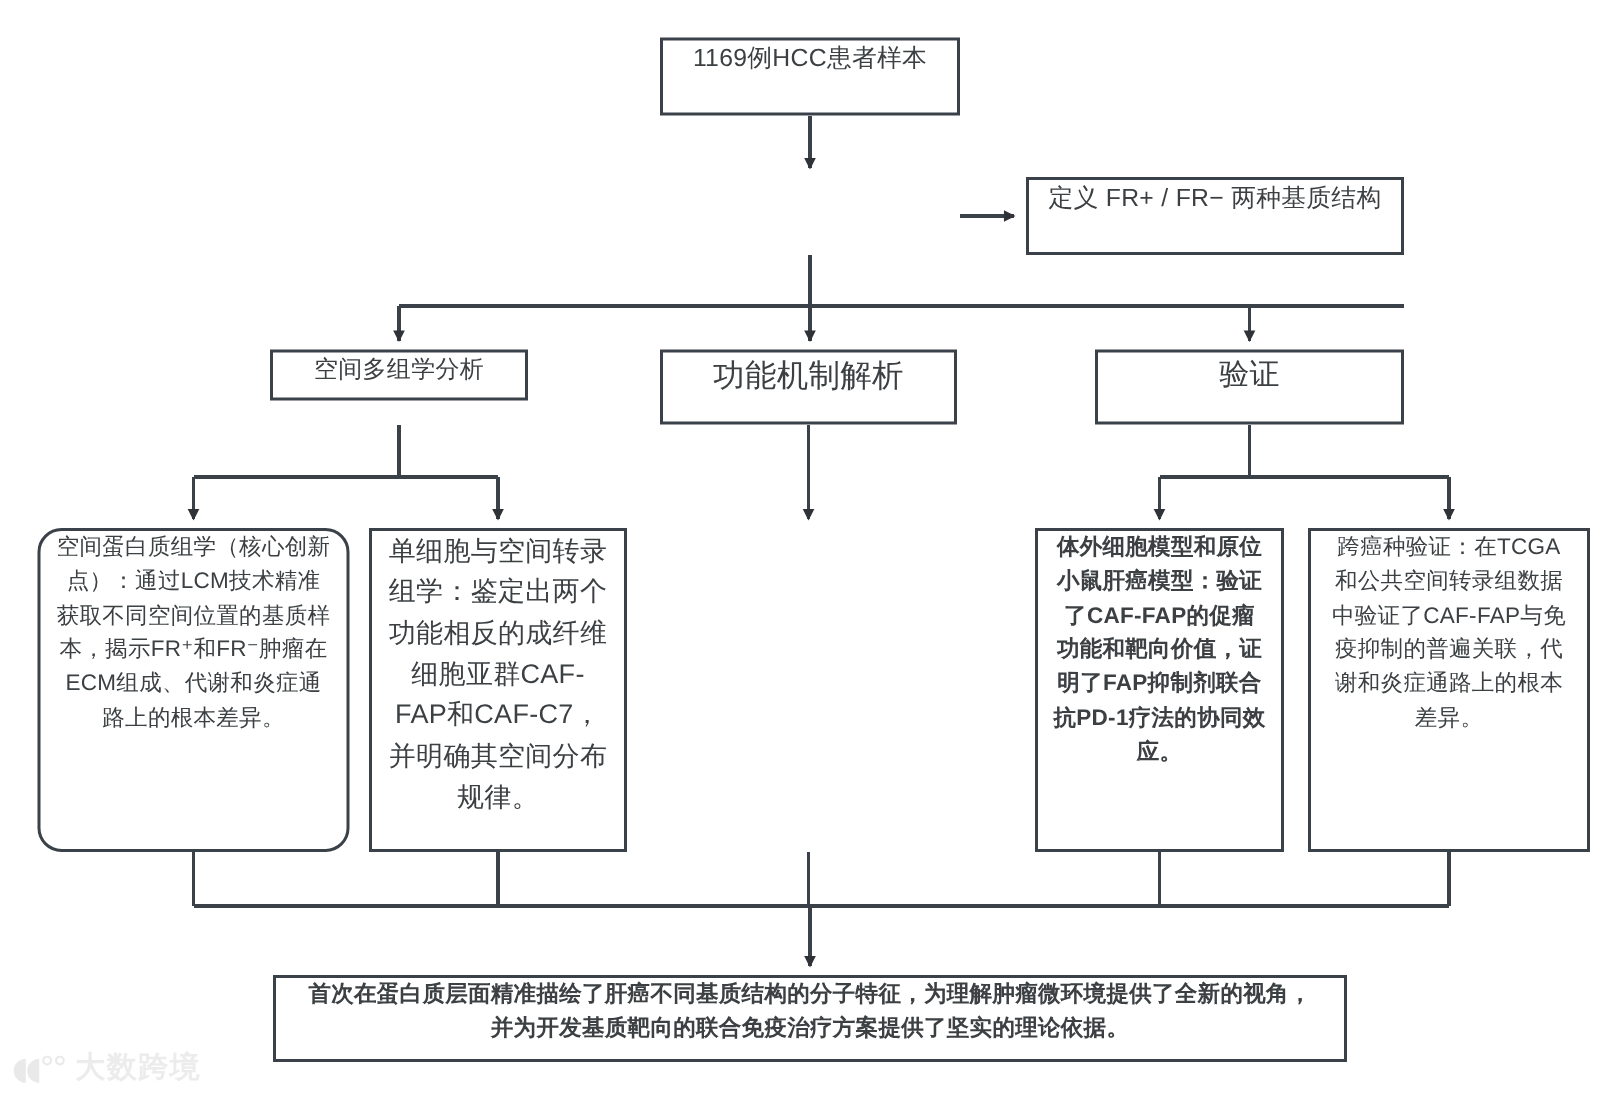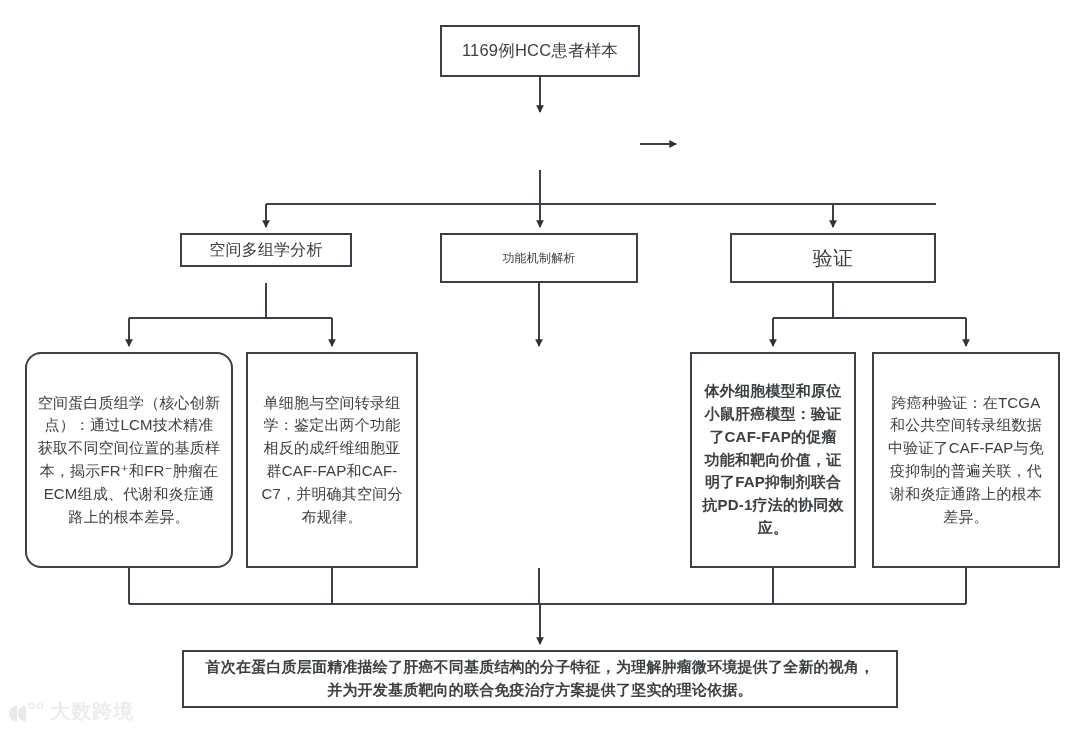--- a/index.html
+++ b/index.html
@@ -20,44 +20,44 @@
     position:absolute;top:0;left:0;
     width:1080px;height:730px;
     pointer-events:none;
   }
   .node{
     position:absolute;
     box-sizing:border-box;
     background:#ffffff;
     border:2px solid #3b4148;
     display:flex;
-    align-items:center;
+    align-items:flex-start;
     justify-content:center;
     text-align:center;
     color:#3c4043;
     line-height:1.52;
     letter-spacing:.2px;
     z-index:2;
   }
   .node .txt{
     display:block;
     padding:0 10px;
     white-space:pre-line;
   }
   
   #node-cohort{left:440px;top:25px;width:200px;height:52px;font-size:16.5px;}
   #node-pathology{left:440px;top:118px;width:200px;height:52px;font-size:16.5px;}
   #node-definition{left:684px;top:118px;width:252px;height:52px;font-size:16.5px;}
 
   #node-spatial-omics{left:180px;top:233px;width:172px;height:34px;font-size:16px;}
-  #node-mechanism{left:440px;top:233px;width:198px;height:50px;font-size:12px;}
+  #node-mechanism{left:440px;top:233px;width:198px;height:50px;font-size:21px;}
   #node-validation{left:730px;top:233px;width:206px;height:50px;font-size:20px;}
 
   #node-proteomics{left:25px;top:352px;width:208px;height:216px;font-size:15px;border-radius:16px;}
-  #node-sc-spatial{left:246px;top:352px;width:172px;height:216px;font-size:15px;}
+  #node-sc-spatial{left:246px;top:352px;width:172px;height:216px;font-size:18px;}
   #node-epigenetics{left:437px;top:352px;width:242px;height:216px;font-size:15px;}
   #node-invivo{left:690px;top:352px;width:166px;height:216px;font-size:15px;font-weight:bold;}
   #node-pancancer{left:872px;top:352px;width:188px;height:216px;font-size:15px;}
 
   #node-conclusion{left:182px;top:650px;width:716px;height:58px;font-size:15px;}
   #node-conclusion .txt{padding:0 18px;font-weight:bold;}
 
   
   #watermark{
     position:absolute;left:8px;top:698px;
@@ -117,20 +117,23 @@
       <path d="M129,604 L966,604"></path>
       <path d="M540,604 L540,644" marker-end="url(#arrowhead)"></path>
     </g>
   </svg>
 
   <div class="node" id="node-cohort">
     <span class="txt">1169例HCC患者样本</span>
   </div>
 
 
+  <div class="node" id="node-definition">
+    <span class="txt">定义 FR+ / FR− 两种基质结构</span>
+  </div>
 
   <div class="node" id="node-spatial-omics">
     <span class="txt">空间多组学分析</span>
   </div>
 
   <div class="node" id="node-mechanism">
     <span class="txt">功能机制解析</span>
   </div>
 
   <div class="node" id="node-validation">

